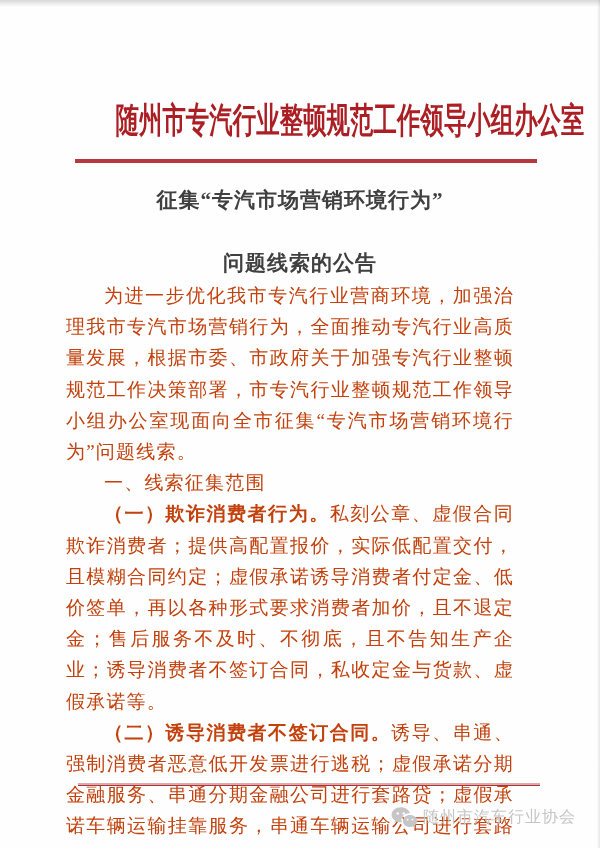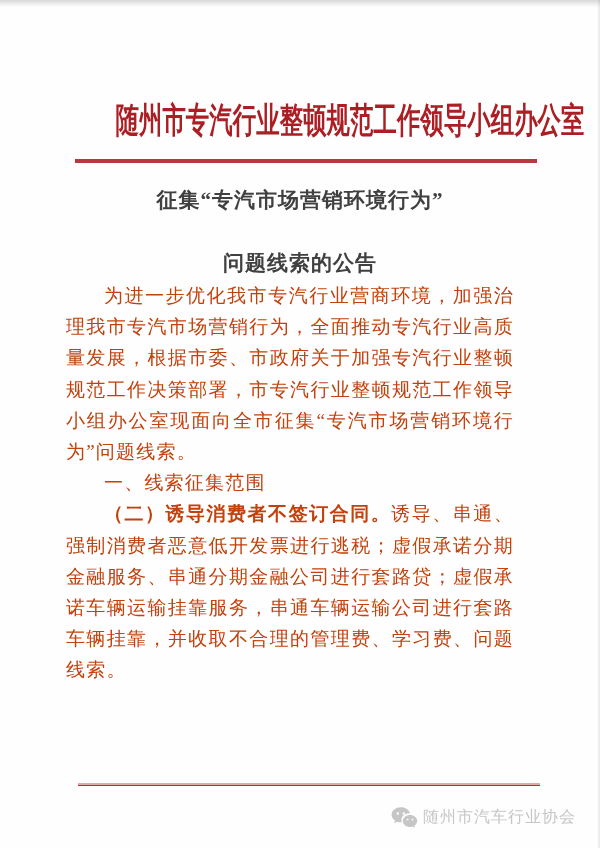--- a/index.html
+++ b/index.html
@@ -118,20 +118,21 @@
   </div>
 
   <div class="rule-top"></div>
 
   <div class="doc-title line1">征集“专汽市场营销环境行为”</div>
   <div class="doc-title line2">问题线索的公告</div>
 
   <div class="body-text">
     <p>为进一步优化我市专汽行业营商环境，加强治理我市专汽市场营销行为，全面推动专汽行业高质量发展，根据市委、市政府关于加强专汽行业整顿规范工作决策部署，市专汽行业整顿规范工作领导小组办公室现面向全市征集“专汽市场营销环境行为”问题线索。</p>
     <p class="section-heading">一、线索征集范围</p>
+    <p><span class="lead">（一）欺诈消费者行为。</span><span>私刻公章、虚假合同欺诈消费者；提供高配置报价，实际低配置交付，且模糊合同约定；虚假承诺诱导消费者付定金、低价签单，再以各种形式要求消费者加价，且不退定金；售后服务不及时、不彻底，且不告知生产企业；诱导消费者不签订合同，私收定金与货款、虚假承诺等。</span></p>
     <p><span class="lead">（二）诱导消费者不签订合同。</span><span>诱导、串通、强制消费者恶意低开发票进行逃税；虚假承诺分期金融服务、串通分期金融公司进行套路贷；虚假承诺车辆运输挂靠服务，串通车辆运输公司进行套路车辆挂靠，并收取不合理的管理费、学习费、问题线索。</span></p>
   </div>
 
   <div class="rule-bottom"></div>
 
   <div class="footer-watermark">
     <span>
       <svg width="27" height="23" viewBox="0 0 36 30">
         <g fill="#c6c6c6">
           <path d="M13.2 1.2 C6.3 1.2 0.8 5.7 0.8 11.3 c0 3.2 1.8 6 4.6 7.8 l-1.1 3.4 3.8-2 c1.6 0.5 3.3 0.8 5.1 0.8 0.4 0 0.8 0 1.2-0.1 -0.3-0.9-0.5-1.8-0.5-2.8 0-5 4.6-9 10.3-9 0.4 0 0.8 0 1.2 0.1 C24.3 4.8 19.3 1.2 13.2 1.2 Z"></path>

